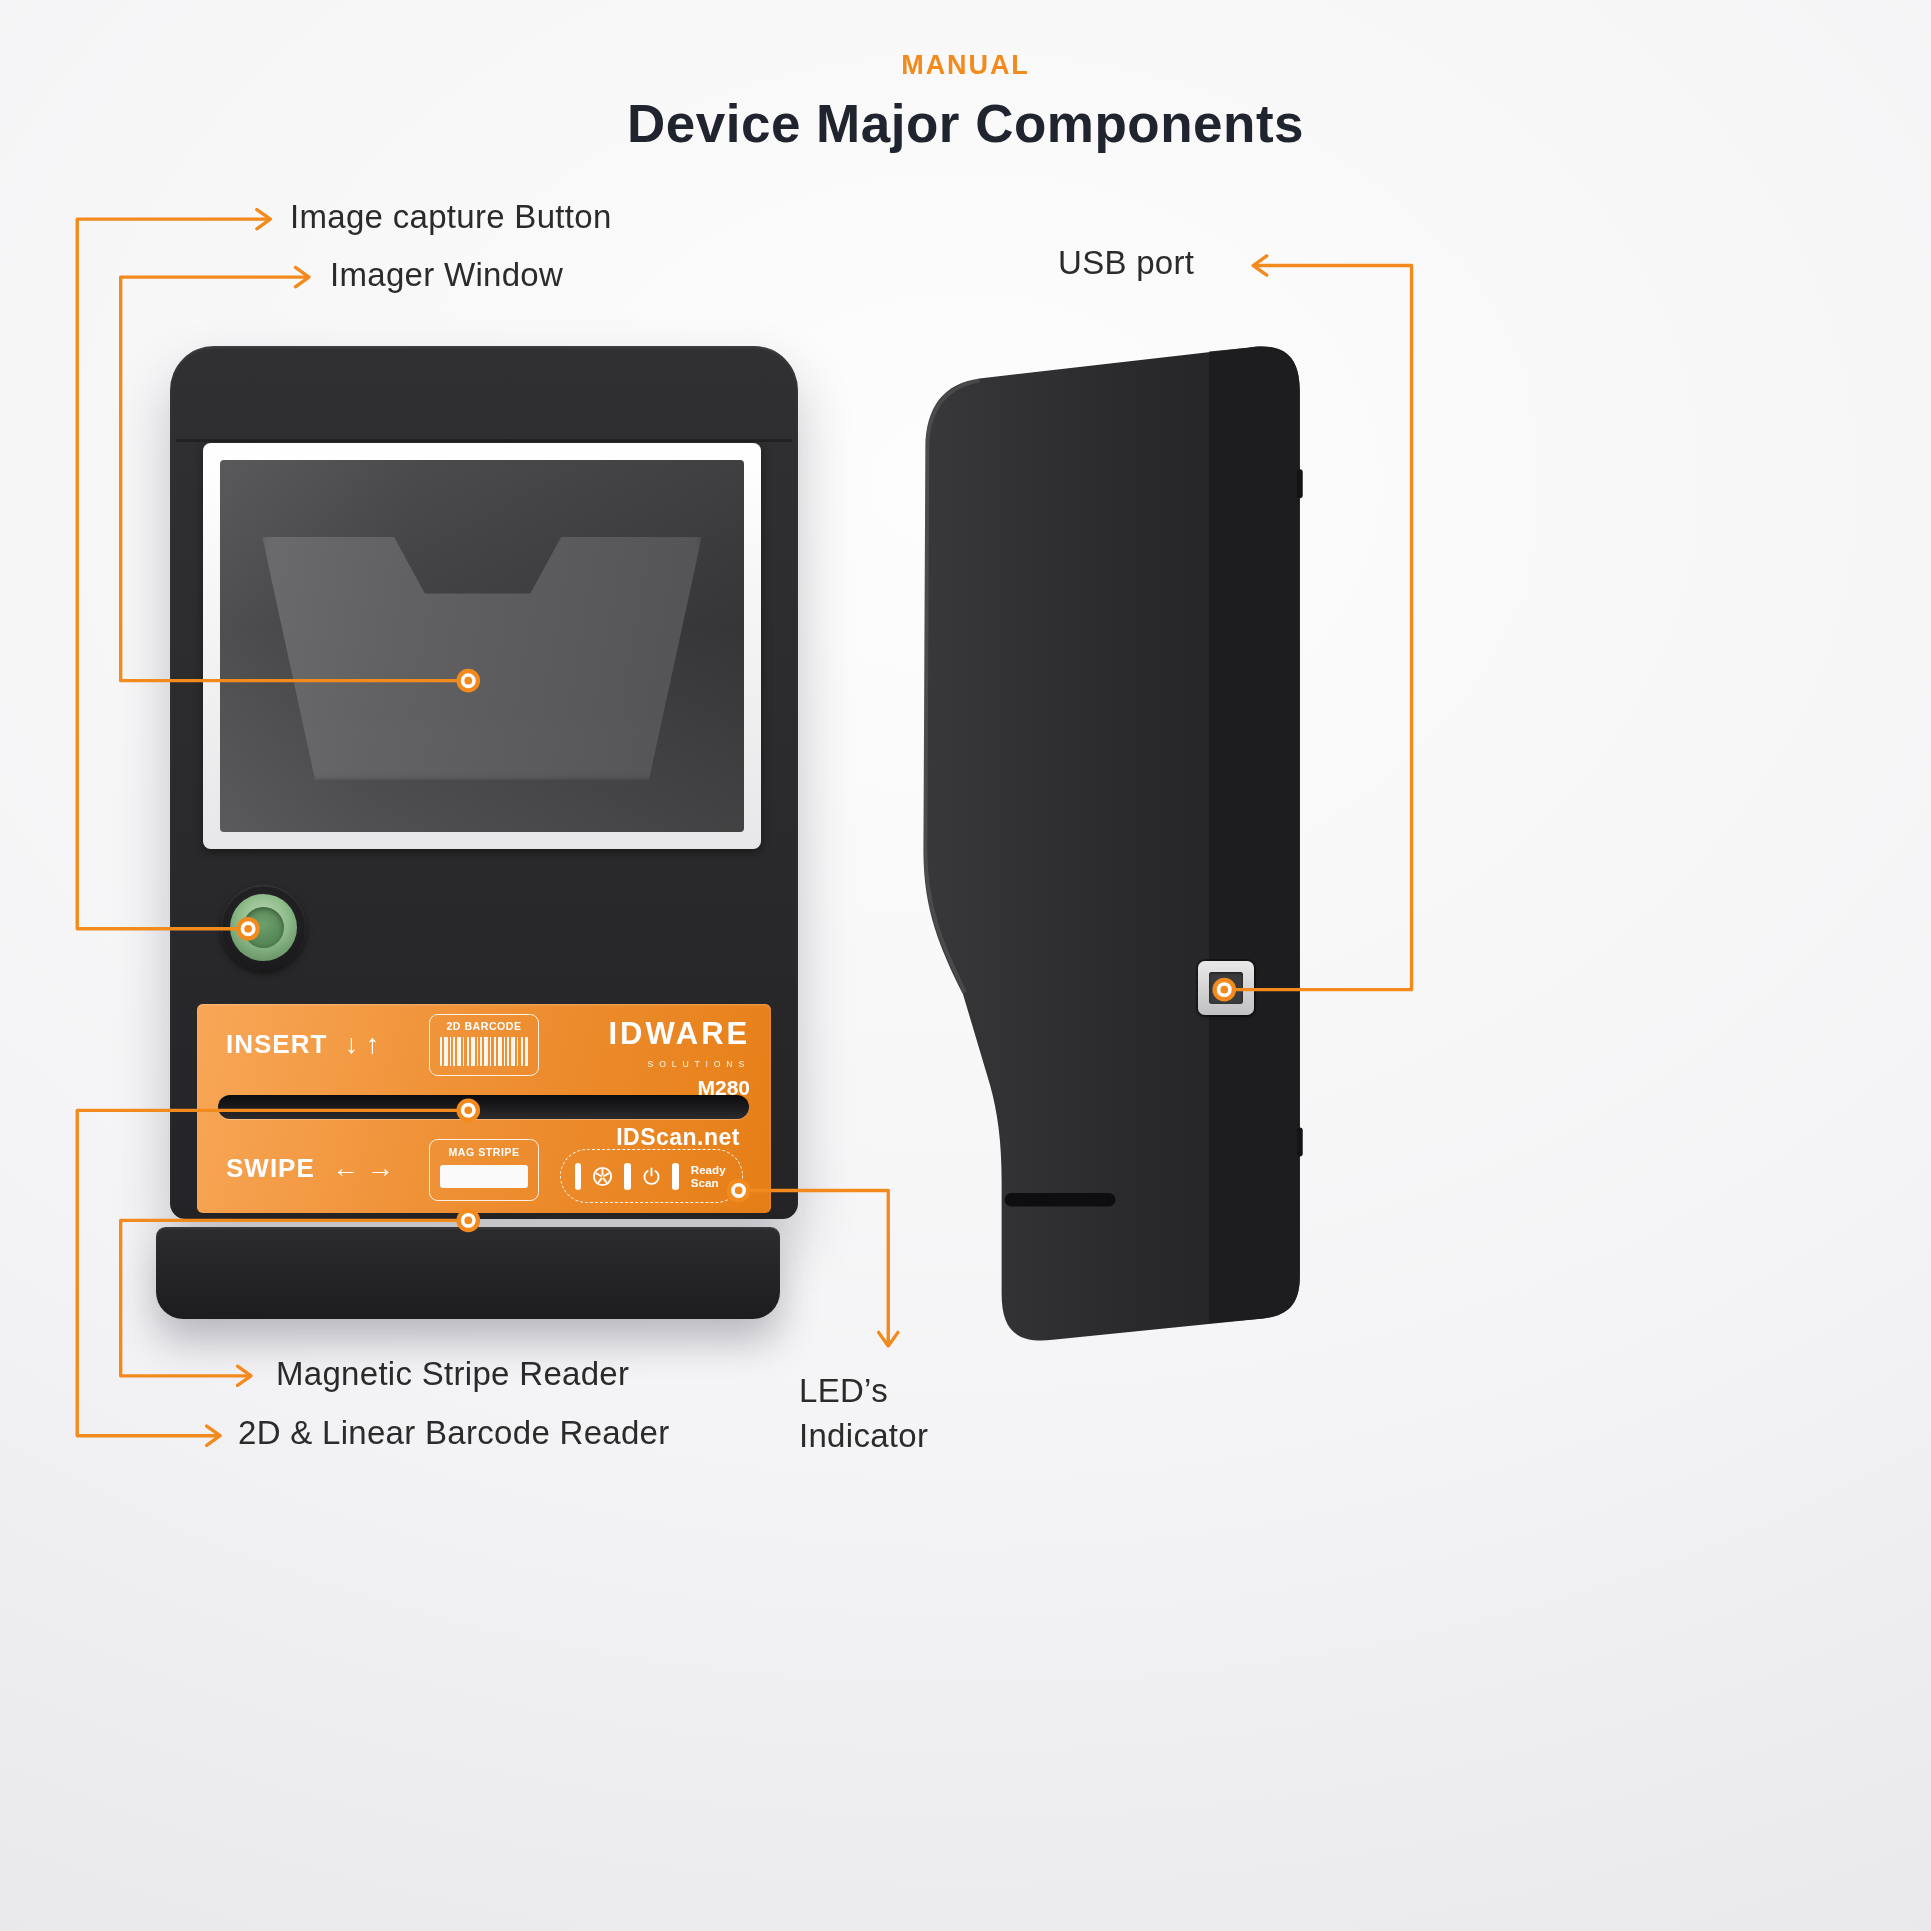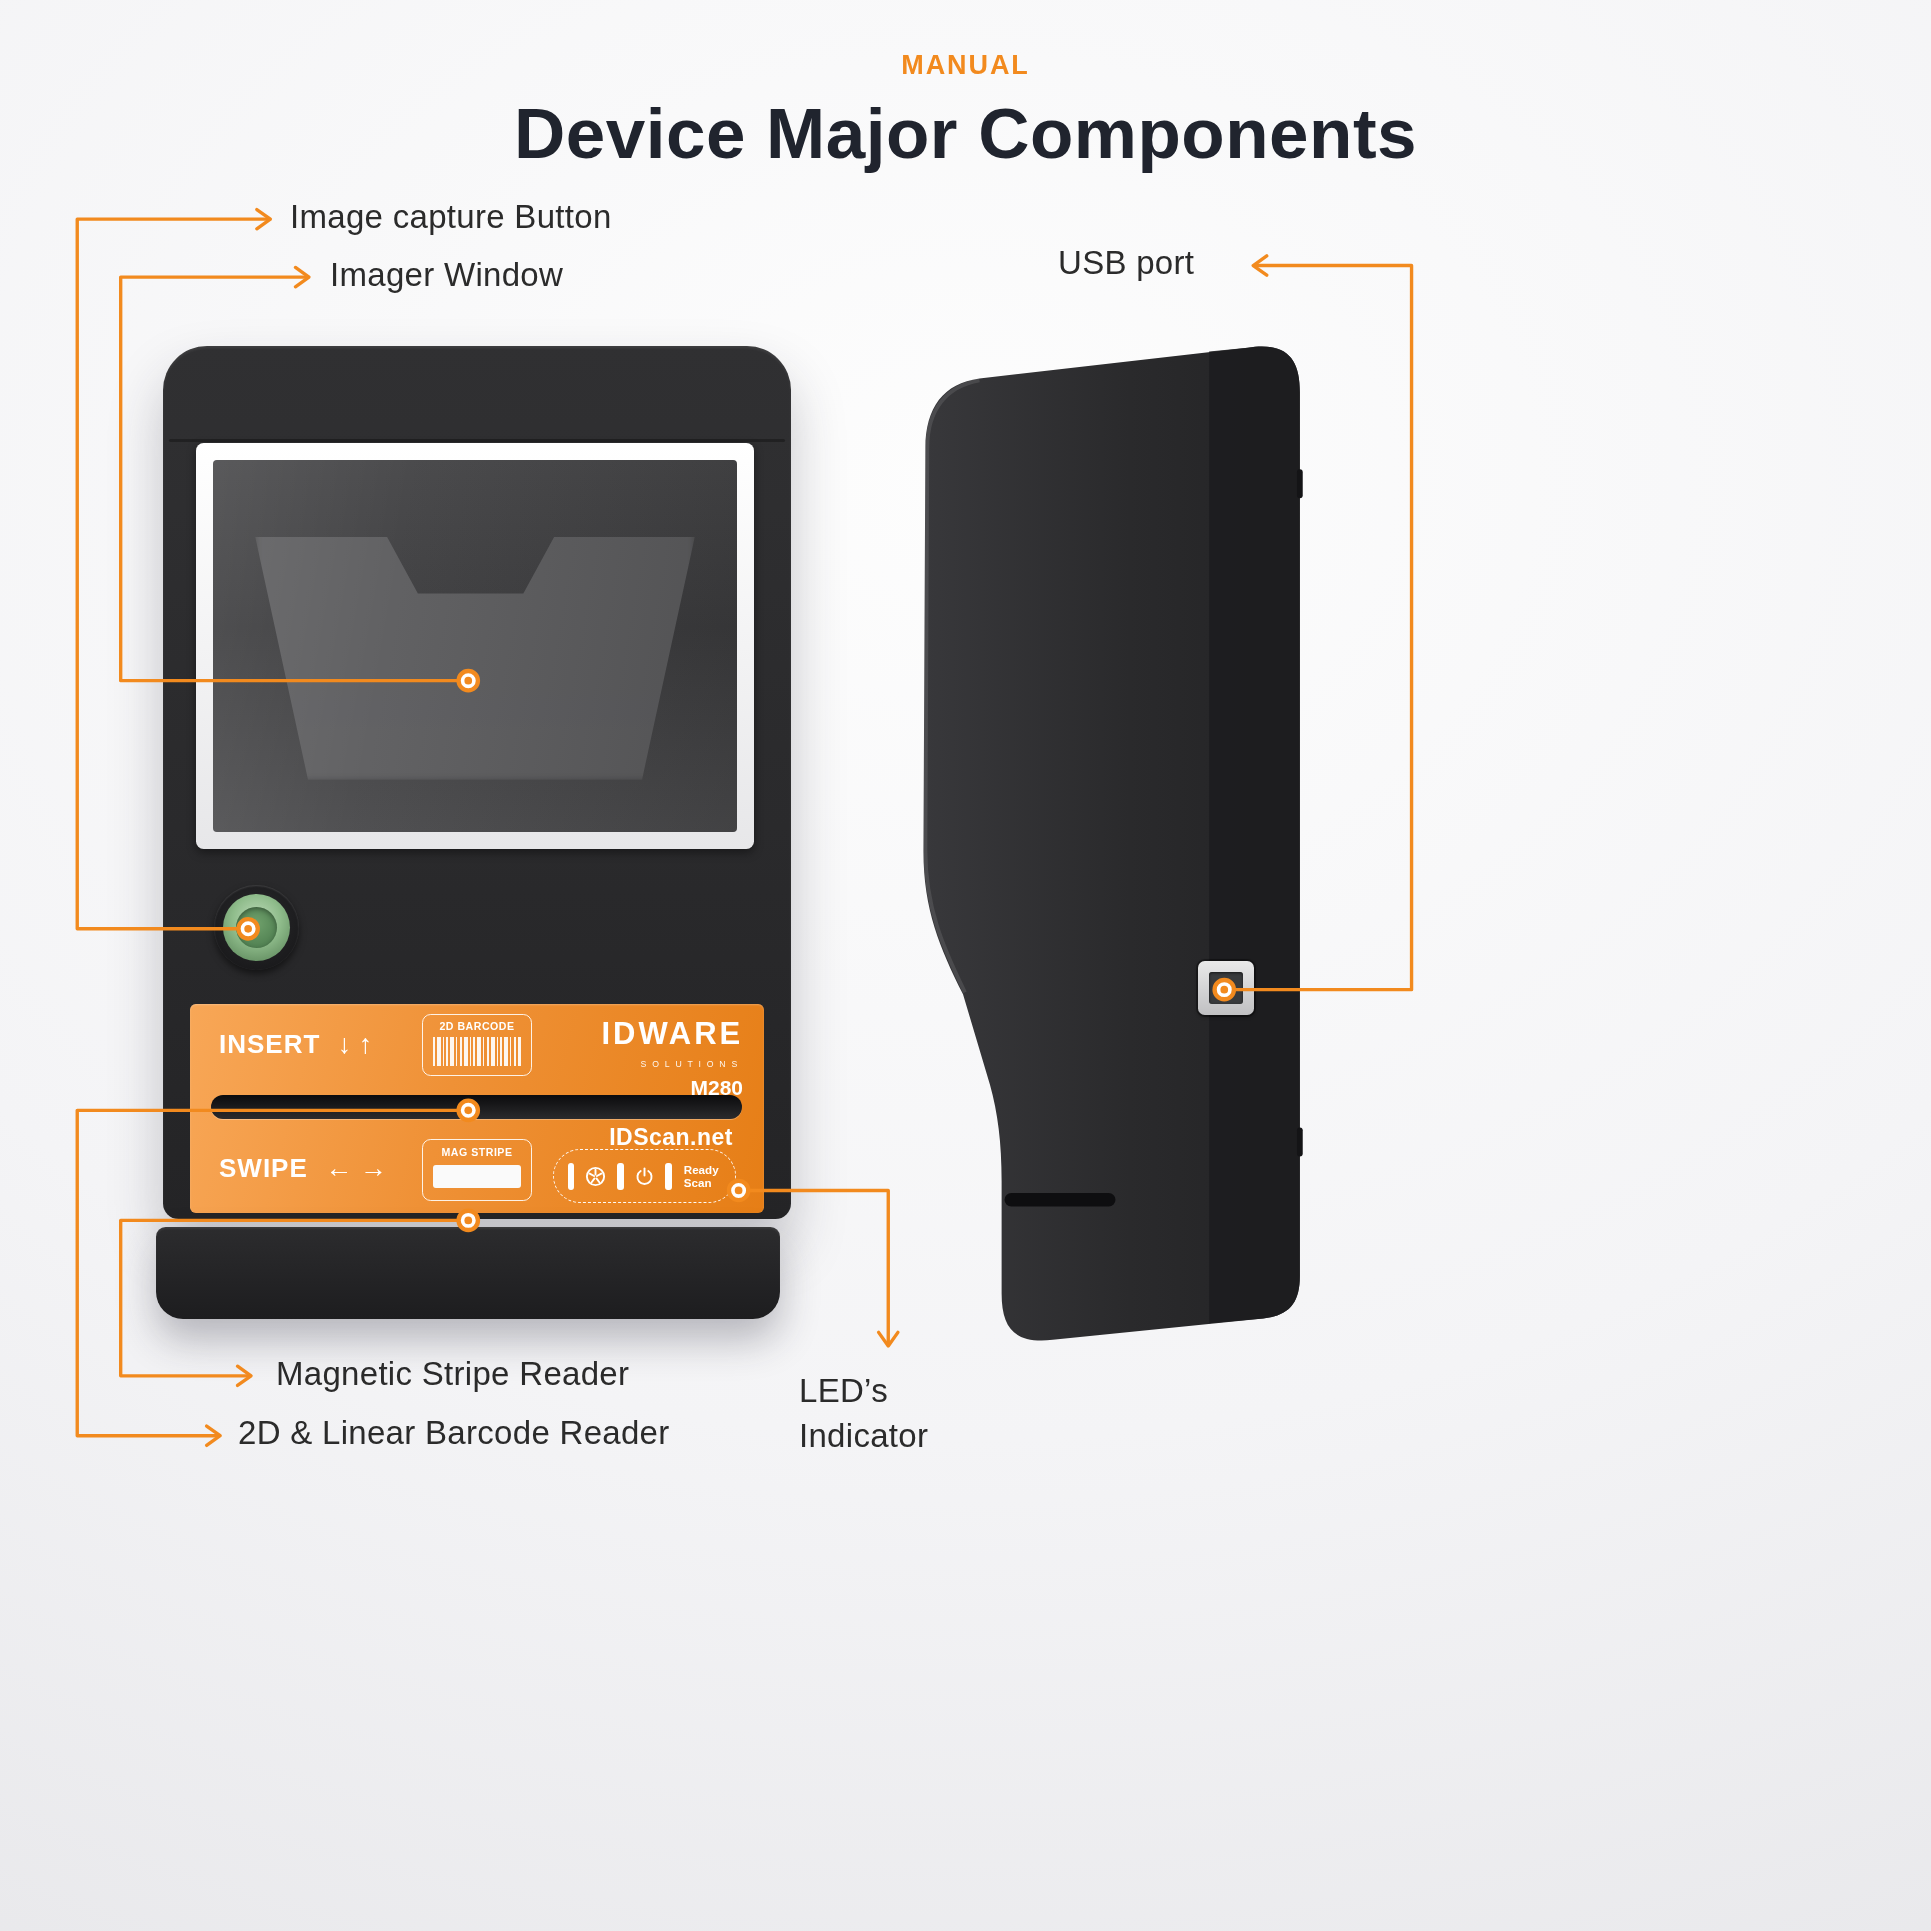--- a/index.html
+++ b/index.html
@@ -7,33 +7,33 @@
   .canvas{
     position:relative; width:1931px; height:1931px; overflow:hidden;
     background:radial-gradient(120% 90% at 50% 25%, #fdfdfd 0%, #f4f4f6 55%, #e7e7ea 100%);
     padding-left:47px;
   }
   .abs{ position:absolute; }
 
   
   .eyebrow{ top:50px; left:0; width:100%; text-align:center; font-size:27px; font-weight:bold;
             letter-spacing:1.9px; color:#F28A1E; }
-  .title{ top:93px; left:0; width:100%; text-align:center; font-size:71px; font-weight:bold;
+  .title{ top:93px; left:0; width:100%; text-align:center; font-size:53px; font-weight:bold;
           color:#20242e; letter-spacing:0.5px; }
 
   
   .callout{ font-size:33px; color:#2b2b2b; letter-spacing:0.3px; white-space:nowrap; }
   .callout.center{ line-height:1.35; white-space:normal; }
 
   
   svg.overlay{ position:absolute; left:0; top:0; z-index:20; pointer-events:none; }
 
   
   .device-front{ left:154px; top:346px; width:628px; height:973px; z-index:5; }
-  .front-body{ left:9px; top:0; width:628px; height:873px;
+  .front-body{ left:16px; top:0; width:628px; height:873px;
     background:linear-gradient(180deg,#303032 0%,#2a2a2c 55%,#242426 100%);
     border-radius:44px 44px 15.4px 15.4px;
     box-shadow:0 29px 53px rgba(40,40,55,.25), inset 0 1.9px 2.9px rgba(255,255,255,.08); }
   .cap-seam{ left:5.8px; right:5.8px; top:93px; height:2.9px; background:#1b1b1d; opacity:.7; border-radius:1.9px;}
   .imager-frame{ left:33px; top:97px; width:558px; height:406px; border-radius:7.7px;
     background:linear-gradient(180deg,#ffffff,#e7e7e9);
     box-shadow:0 3.9px 9.7px rgba(0,0,0,.4); }
   .imager-glass{ left:17.4px; top:17.4px; right:17.4px; bottom:17.4px; border-radius:3.9px; overflow:hidden;
     background:linear-gradient(180deg,#474749 0%,#3d3d3f 45%,#4d4d4f 100%); }
   .glass-guide{ left:8%; right:8%; top:10%; bottom:14%; background:#626264; filter:blur(3.9px); opacity:.9;

